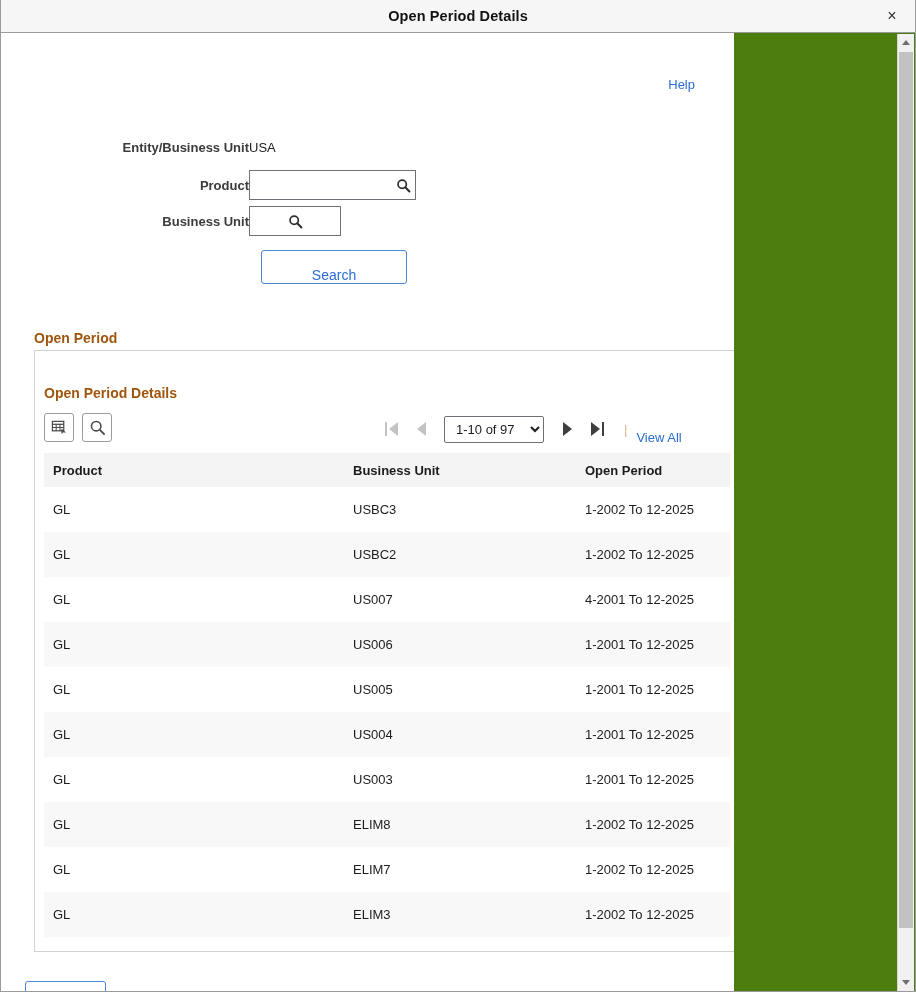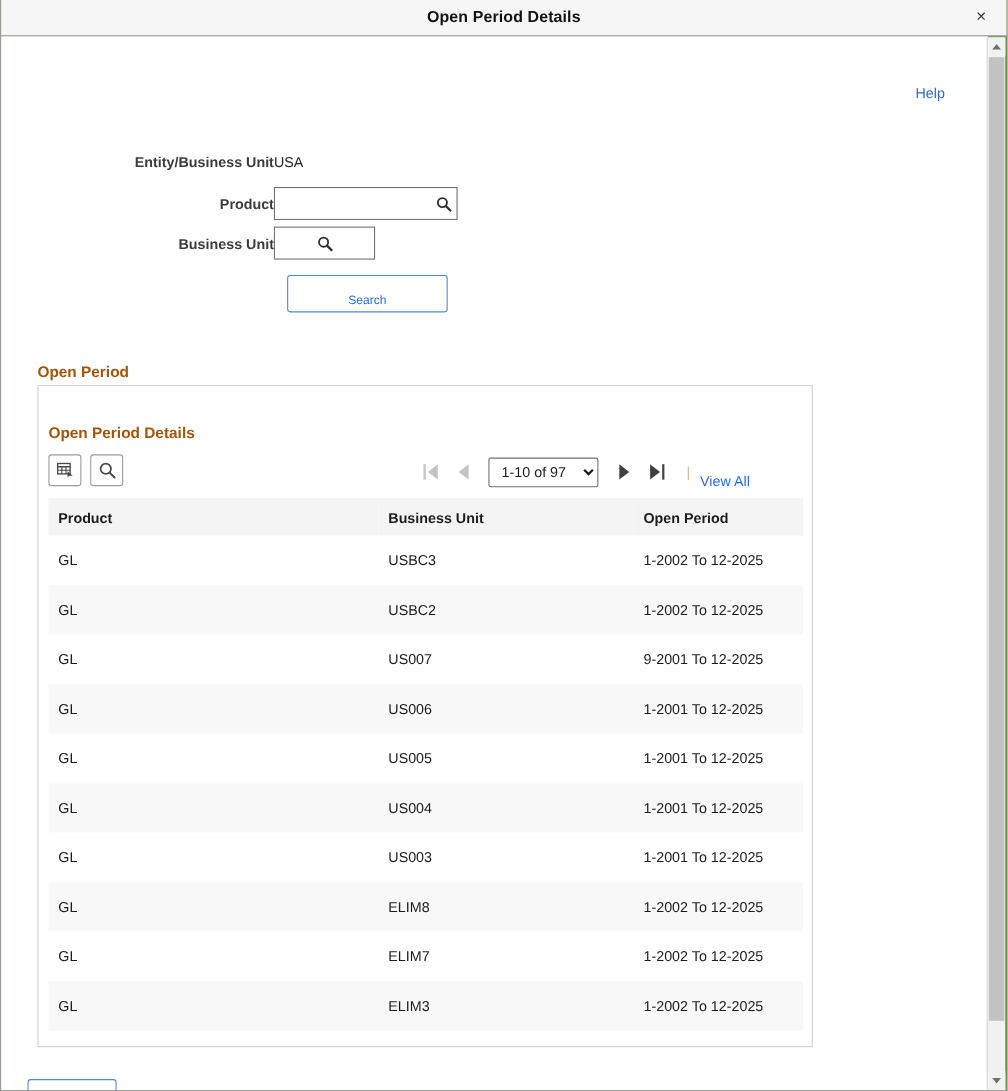--- a/index.html
+++ b/index.html
@@ -36,21 +36,21 @@
     position: absolute; right: 0; top: 0;
     width: 46px; height: 32px;
     display: flex; align-items: center; justify-content: center;
     cursor: pointer; background: transparent;
     border: none; color: #333; font-size: 16px; line-height: 1;
   }
 
   
   .content {
     position: absolute; top: 33px; left: 0;
-    width: 897px; height: 958px;
+    width: 733px; height: 958px;
     background: #ffffff;
     overflow: hidden;
   }
 
   
   .vscroll {
     position: absolute; top: 34px; right: 1px;
     width: 17px; height: 957px;
     background: #f1f1f1;
     border-left: 1px solid #d6d6d6;
@@ -118,21 +118,21 @@
 
   .mag svg { display: block; }
 
   .btn-row { margin-top: 18px; display: flex; }
   .btn-row .spacer { width: 260px; }
   .btn {
     border: 1px solid #4a8ad4;
     border-radius: 3px;
     background: #ffffff;
     color: #2b6cd4;
-    font-size: 11px;
+    font-size: 14px;
     font-family: "Liberation Sans", sans-serif;
     cursor: pointer;
     padding: 16px;
   }
   .btn-search { width: 146px; height: 33px; }
 
   
   .group-title {
     position: absolute; top: 297px; left: 33px;
     font-size: 14px; font-weight: bold; color: #a0540c;
@@ -367,21 +367,21 @@
             <td>1-2002 To 12-2025</td>
           </tr>
           <tr>
             <td>GL</td>
             <td>USBC2</td>
             <td>1-2002 To 12-2025</td>
           </tr>
           <tr>
             <td>GL</td>
             <td>US007</td>
-            <td>9-2001 To 12-2025</td>
+            <td>4-2001 To 12-2025</td>
           </tr>
           <tr>
             <td>GL</td>
             <td>US006</td>
             <td>1-2001 To 12-2025</td>
           </tr>
           <tr>
             <td>GL</td>
             <td>US005</td>
             <td>1-2001 To 12-2025</td>

